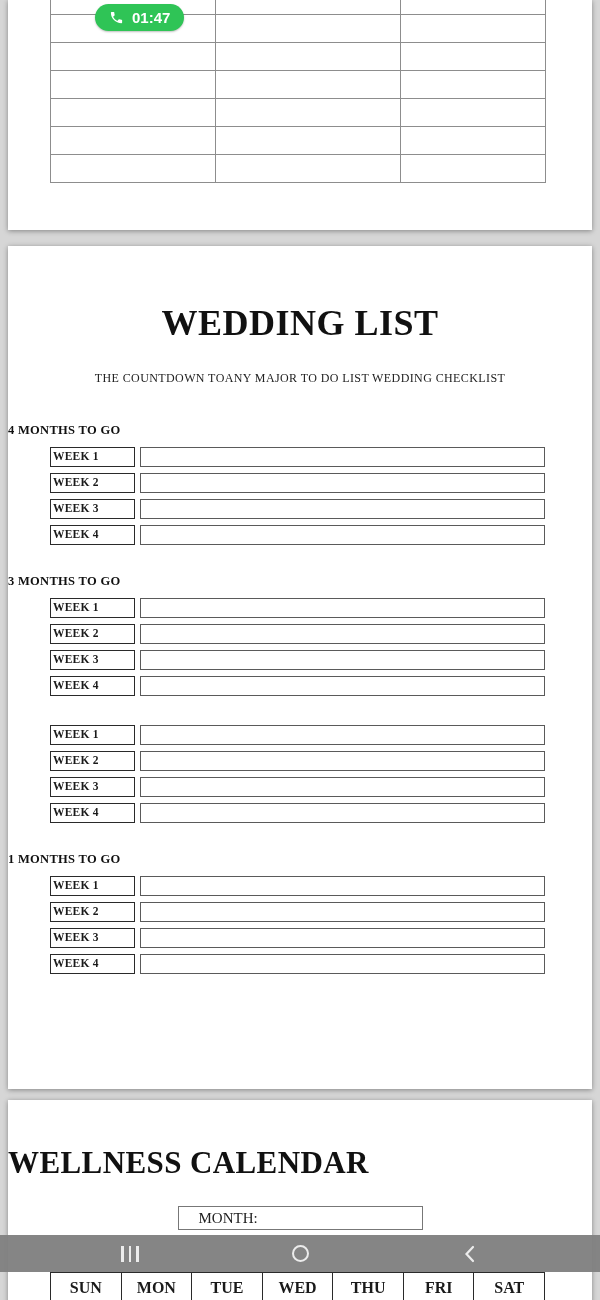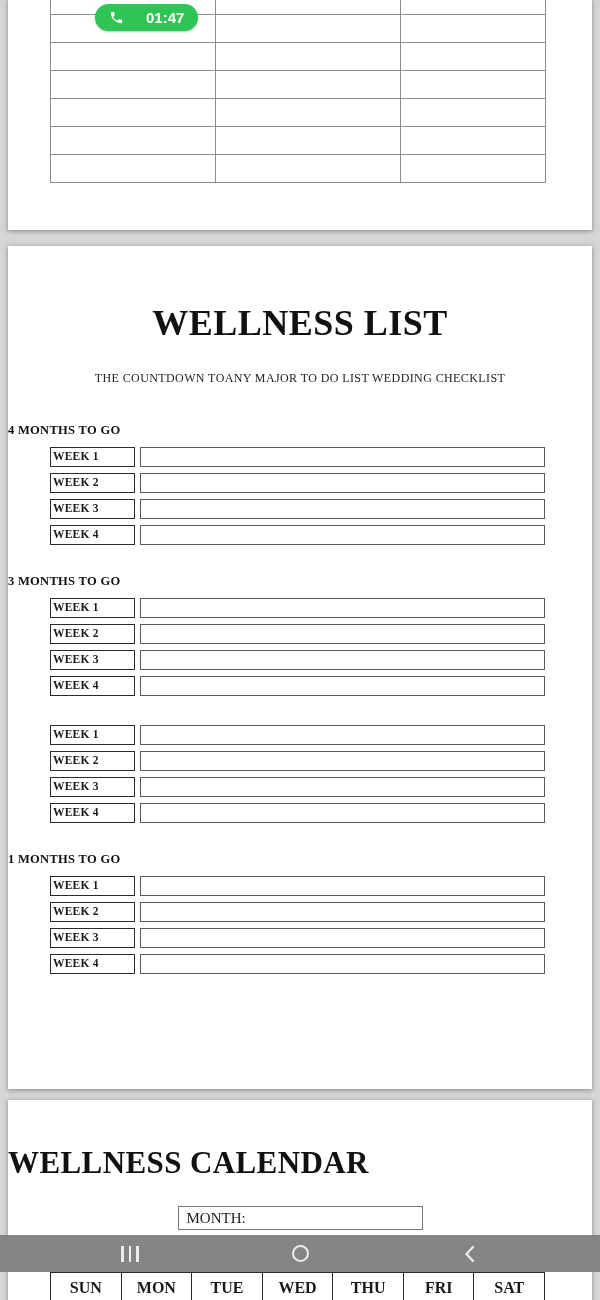--- a/index.html
+++ b/index.html
@@ -28,21 +28,21 @@
   .plan-table td {
     border: 1px solid #8d8d8d;
     height: 28px;
   }
   
   .call-pill {
     position: absolute; left: 95px; top: 4px;
     height: 27px; padding: 0 14px;
     background: #2fc456;
     border-radius: 14px;
-    display: flex; align-items: center; gap: 22px;
+    display: flex; align-items: center; gap: 8px;
     color: #ffffff;
     font-family: "Liberation Sans", sans-serif;
     font-size: 15px; font-weight: bold;
     z-index: 20;
     box-shadow: 0 1px 2px rgba(0,0,0,0.25);
   }
   
   .page-wedding { top: 246px; height: 843px; overflow: hidden; }
   .doc-title {
     margin-top: 58px;
@@ -93,21 +93,21 @@
     margin-top: 46px;
     font-size: 31px; font-weight: bold;
     line-height: 34px; letter-spacing: 0.4px;
     color: #111;
   }
   .month-box {
     width: 245px; height: 24px;
     margin: 26px auto 0;
     border: 1px solid #777;
     font-size: 15px; line-height: 22px;
-    padding-left: 8px;
+    padding-left: 20px;
     color: #222;
   }
   .day-row {
     display: flex;
     margin: 42px 47px 0 42px;
     height: 40px;
   }
   .day-cell {
     flex: 1;
     border: 1px solid #2a2a2a;
@@ -201,21 +201,21 @@
   <div class="call-pill">
     <span style="display:flex">
       <svg viewBox="0 0 24 24" width="15" height="15" fill="#ffffff" aria-hidden="true">
         <path d="M6.6 10.8c1.45 2.85 3.75 5.15 6.6 6.6l2.2-2.2c.28-.28.68-.37 1.03-.25 1.12.37 2.33.57 3.57.57.56 0 1 .45 1 1V20c0 .55-.44 1-1 1C10.6 21 3 13.4 3 4c0-.55.45-1 1-1h3.5c.55 0 1 .45 1 1 0 1.25.2 2.45.57 3.57.11.35.03.74-.25 1.03l-2.22 2.2z"></path>
       </svg>
     </span>
     <span>01:47</span>
   </div>
 
   <div class="page page-wedding">
-    <h1 class="doc-title">WELLNESS LIST</h1>
+    <h1 class="doc-title">WEDDING LIST</h1>
     <p class="doc-subtitle">THE COUNTDOWN TOANY MAJOR TO DO LIST WEDDING CHECKLIST</p>
 
     <div class="section first">
       <div class="section-heading">4 MONTHS TO GO</div>
       <div class="week-row">
         <div class="week-label">WEEK 1</div>
         <div class="week-input"></div>
       </div>
       <div class="week-row">
         <div class="week-label">WEEK 2</div>

